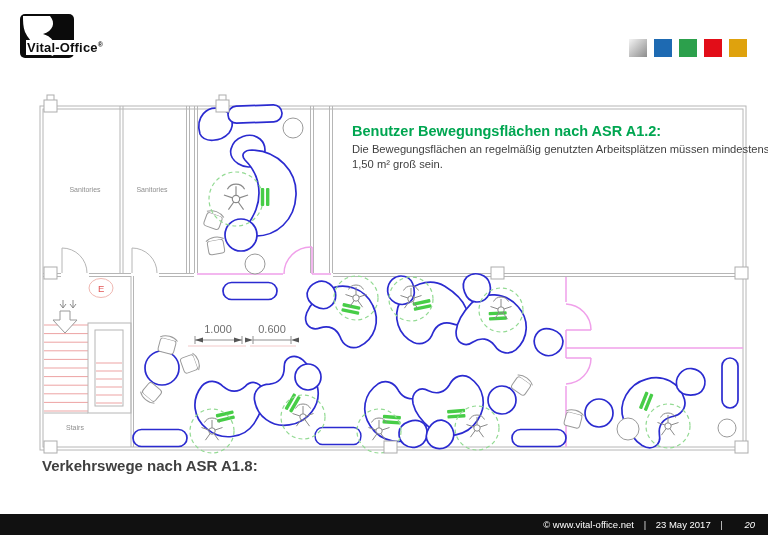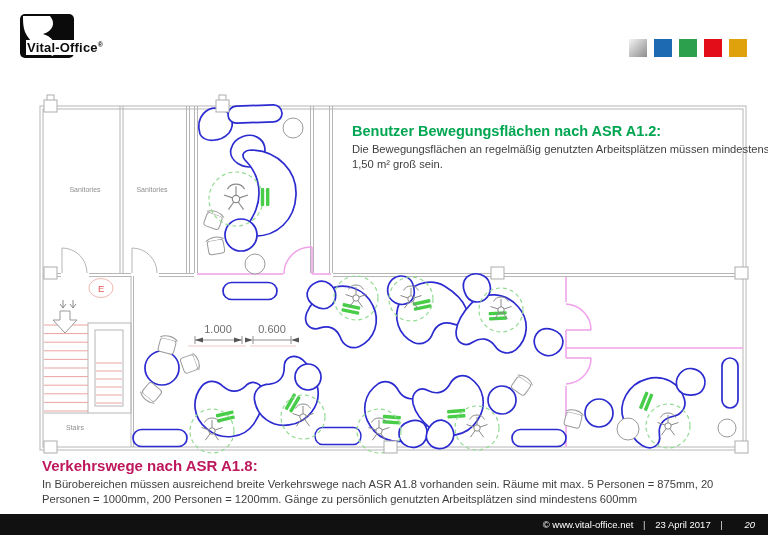--- a/index.html
+++ b/index.html
@@ -41,21 +41,21 @@
   .dim-label{fill:#6f6f6f;font-size:11px;font-family:"Liberation Sans",sans-serif;}
   .dimline{stroke:#8f8f8f;stroke-width:1;fill:none;}
   .dimarrow{fill:#555555;stroke:none;}
   .emark{fill:#e25555;font-size:9.5px;font-family:"Liberation Sans",sans-serif;}
   
   .asr12{position:absolute;left:352px;top:123px;width:421px;}
   .asr12 h2{margin:0 0 3px 0;font-size:14.5px;font-weight:bold;color:#00A651;}
   .asr12 p{margin:0;font-size:11.2px;line-height:14.8px;color:#3f3f3f;}
   .asr12 a{color:#3f3f3f;text-decoration:underline;overflow-wrap:break-word;}
   .asr18{position:absolute;left:42px;top:457px;width:712px;}
-  .asr18 h2{margin:0 0 3px 0;font-size:15px;font-weight:bold;color:#be185d;}
+  .asr18 h2{margin:0 0 3px 0;font-size:15px;font-weight:bold;color:#404040;}
   .asr18 p{margin:0;font-size:11.2px;line-height:14.6px;color:#3f3f3f;}
   
   .footer{
     position:absolute;left:0;top:514px;width:768px;height:21px;background:#111111;
     color:#ffffff;font-size:9.5px;line-height:21px;text-align:right;box-sizing:border-box;
     padding-right:13px;
   }
   .footer .sep{margin:0 7px;color:#dddddd;}
   .footer .page-no{margin-left:12px;font-style:italic;}
   .sq0{fill:url(#gsilver);}
@@ -257,24 +257,23 @@
   </svg>
 
 
   <div class="asr12">
     <h2>Benutzer Bewegungsflächen nach ASR A1.2:</h2>
     <p>Die Bewegungsflächen an regelmäßig genutzten Arbeitsplätzen müssen mindestens 1,50 m² groß sein.</p>
   </div>
 
   <div class="asr18">
     <h2>Verkehrswege nach ASR A1.8:</h2>
-    <p>In Bürobereichen müssen ausreichend breite Verkehrswege nach ASR A1.8 vorhanden sein. Räume mit max. 5 Personen = 875mm, 20 Personen = 1000mm, 200 Personen = 1200mm. Gänge zu persönlich genutzten Arbeitsplätzen sind mindestens 600mm</p>
   </div>
 
   <div class="footer">
     <span>© www.vital-office.net</span>
     <span class="sep">|</span>
-    <span>23 April 2017</span>
+    <span>23 May 2017</span>
     <span class="sep">|</span>
     <span class="page-no">20</span>
   </div>
 
 </div>
 
 </body></html>

